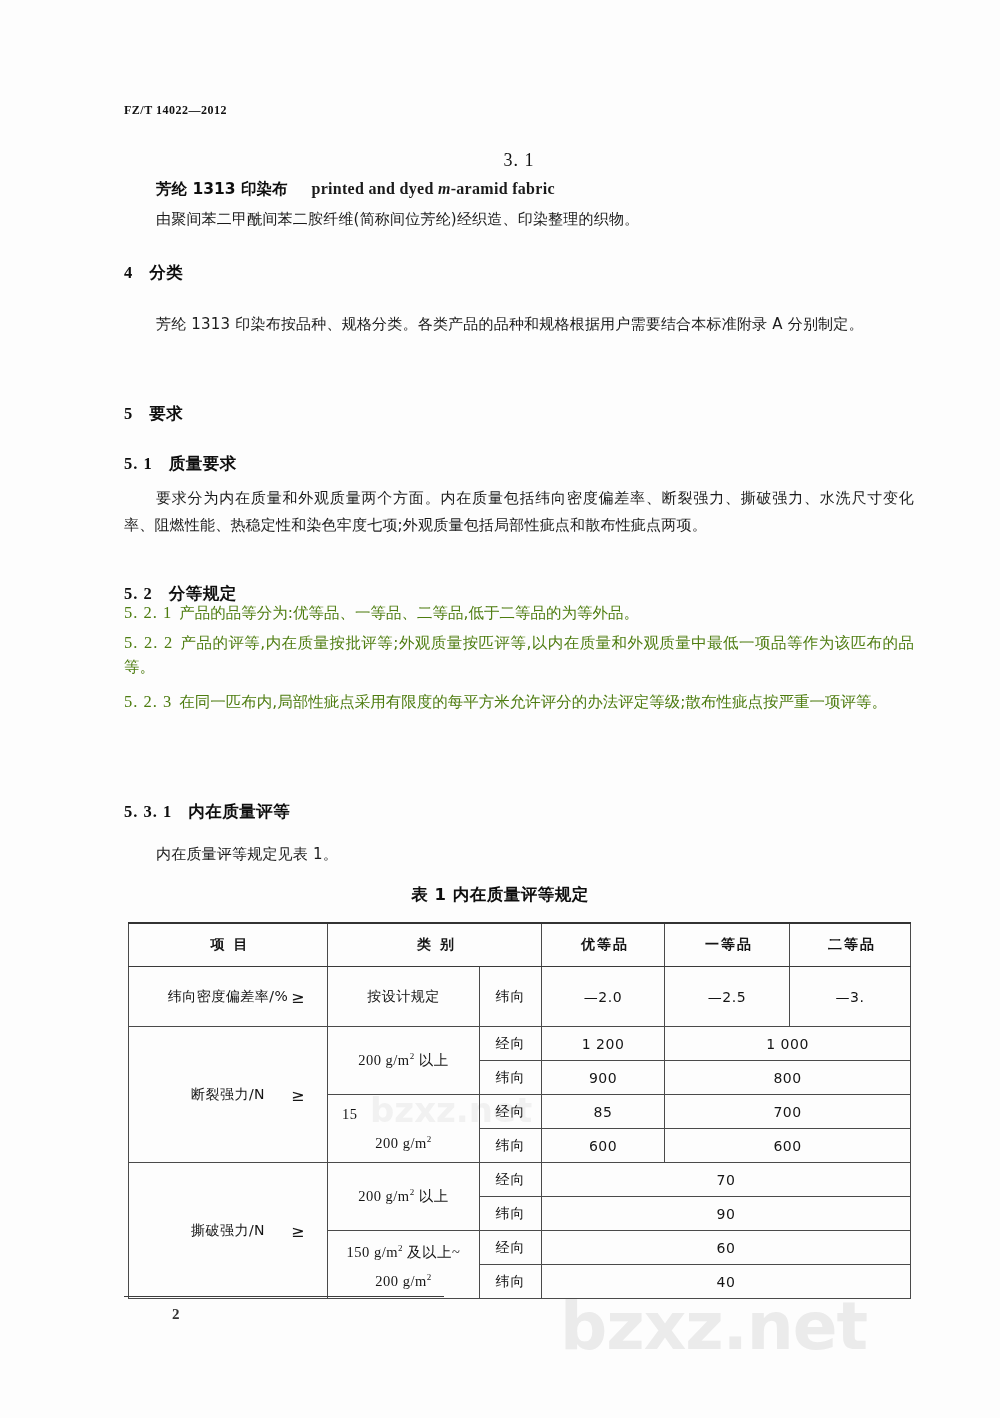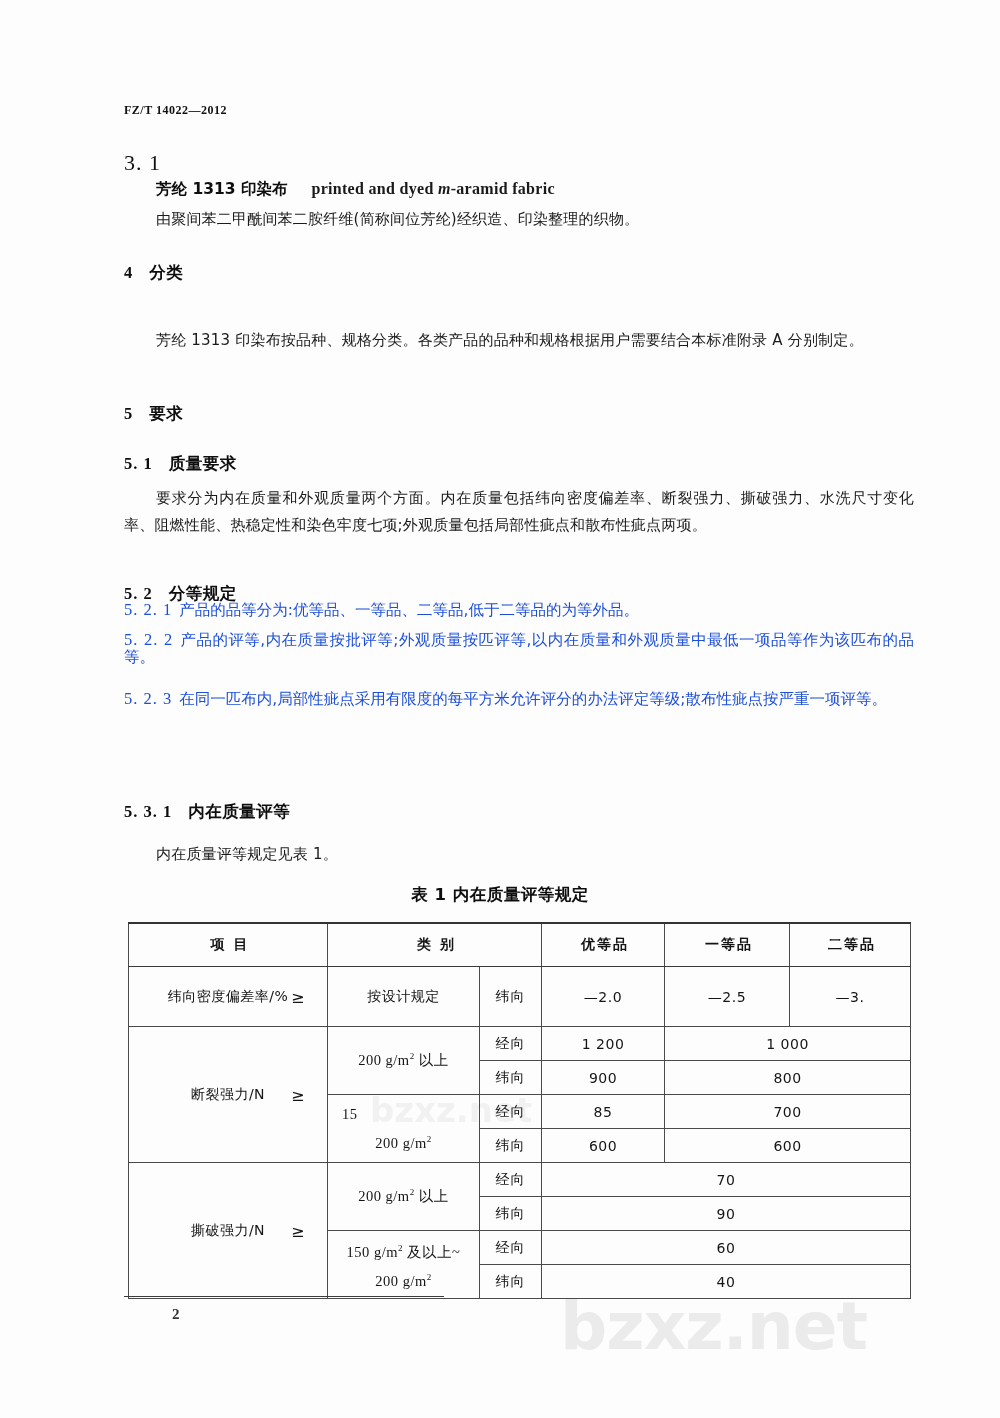--- a/index.html
+++ b/index.html
@@ -56,23 +56,24 @@
     font-size: 12px;
     letter-spacing: 0.5px;
     color: #111;
   }
 
   
   .blk { position: absolute; left: 124px; width: 790px; }
 
   .clause-num {
     font-family: "Liberation Serif", serif;
-    font-size: 22px;
+    font-size: 18px;
     letter-spacing: 1px;
     color: #111;
+    text-align: center;
   }
   .heading {
     font-family: "DejaVu Sans", sans-serif;
     font-weight: 700;
     font-size: 16.5px;
     color: #0e0e0e;
     letter-spacing: 0.5px;
   }
   .heading .hn {
     font-family: "Liberation Serif", serif;
@@ -98,22 +99,22 @@
   .term-en {
     font-family: "Liberation Serif", serif;
     font-weight: 700;
     font-size: 16px;
     letter-spacing: 0.3px;
   }
   .term-en i { font-style: italic; }
   .numbered {
     font-family: "DejaVu Sans", sans-serif;
     font-size: 15.5px;
-    line-height: 17px;
-    color: #1d4ed8;
+    line-height: 24px;
+    color: #4d7c0f;
     text-align: justify;
   }
   .numbered .nn {
     font-family: "Liberation Serif", serif;
     font-size: 16.5px;
     letter-spacing: 1px;
     padding-right: 7px;
   }
 
   
@@ -206,21 +207,21 @@
   <div class="blk" style="top:179px;">
     <span class="term-line">芳纶 1313 印染布</span><span style="display:inline-block;width:24px;"></span><span class="term-en"><span>printed and dyed </span><i>m</i><span>-aramid fabric</span></span>
   </div>
 
   <div class="blk para indent" style="top:206px;">由聚间苯二甲酰间苯二胺纤维(简称间位芳纶)经织造、印染整理的织物。</div>
 
   <div class="blk heading" style="top:262px;">
     <span class="hn">4</span><span style="display:inline-block;width:16px;"></span><span>分类</span>
   </div>
 
-  <div class="blk para indent" style="top:311px;margin-top:16px;">芳纶 1313 印染布按品种、规格分类。各类产品的品种和规格根据用户需要结合本标准附录 A 分别制定。</div>
+  <div class="blk para indent" style="top:311px;">芳纶 1313 印染布按品种、规格分类。各类产品的品种和规格根据用户需要结合本标准附录 A 分别制定。</div>
 
   <div class="blk heading" style="top:403px;">
     <span class="hn">5</span><span style="display:inline-block;width:16px;"></span><span>要求</span>
   </div>
 
   <div class="blk heading" style="top:453px;">
     <span class="hn">5. 1</span><span style="display:inline-block;width:16px;"></span><span>质量要求</span>
   </div>
 
   <div class="blk para indent" style="top:485px;">要求分为内在质量和外观质量两个方面。内在质量包括纬向密度偏差率、断裂强力、撕破强力、水洗尺寸变化率、阻燃性能、热稳定性和染色牢度七项;外观质量包括局部性疵点和散布性疵点两项。</div>

